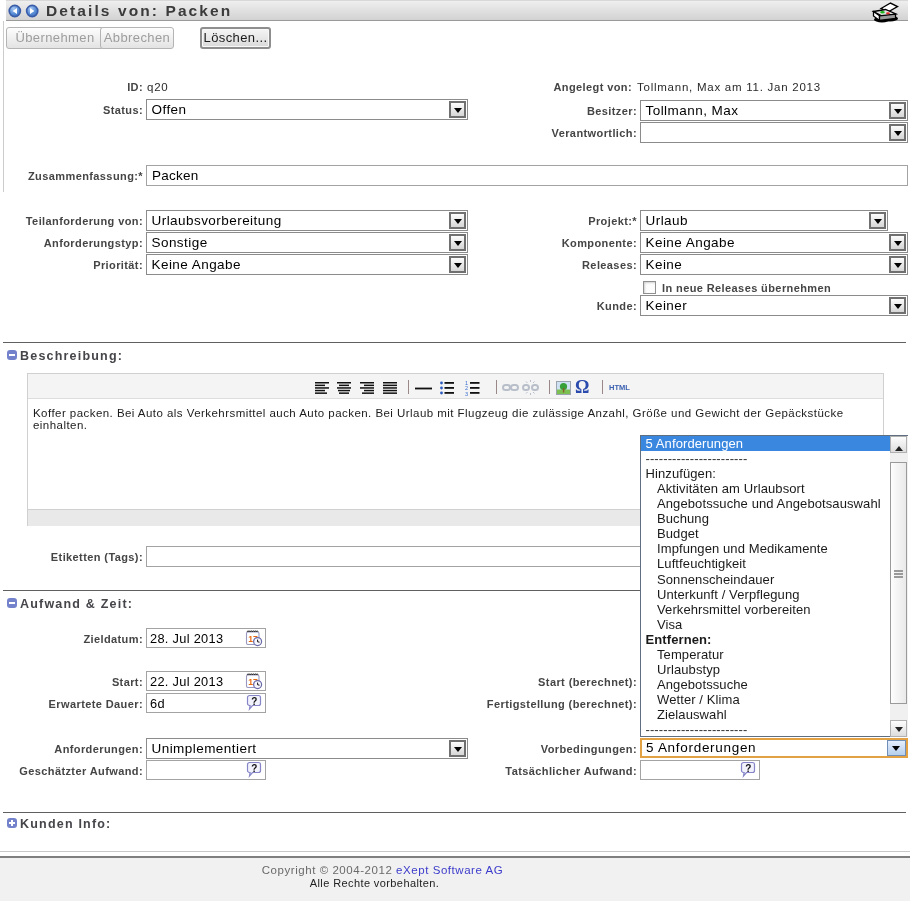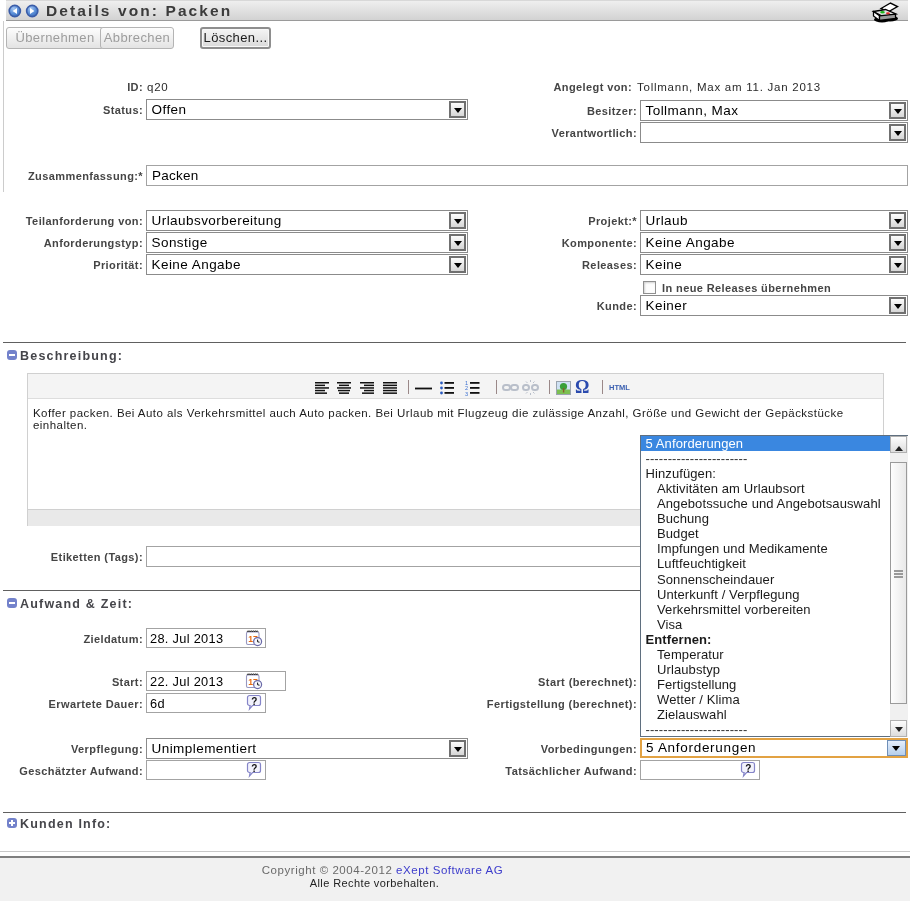--- a/index.html
+++ b/index.html
@@ -96,21 +96,21 @@
 
 <div class="lb" style="right:767px;top:170px">Zusammenfassung:*</div>
 <div class="inp" style="left:146px;top:165px;width:762px">Packen</div>
 
 <div class="lb" style="right:767px;top:215px">Teilanforderung von:</div>
 <div class="sel" style="left:146px;top:210px;width:322px">
     <span class="tx">Urlaubsvorbereitung</span>
     <span class="bt"></span>
   </div>
 <div class="lb" style="right:273px;top:215px">Projekt:*</div>
-<div class="sel" style="left:640px;top:210px;width:268px">
+<div class="sel" style="left:640px;top:210px;width:248px">
     <span class="tx">Urlaub</span>
     <span class="bt"></span>
   </div>
 
 <div class="lb" style="right:767px;top:237px">Anforderungstyp:</div>
 <div class="sel" style="left:146px;top:232px;width:322px">
     <span class="tx">Sonstige</span>
     <span class="bt"></span>
   </div>
 <div class="lb" style="right:273px;top:237px">Komponente:</div>
@@ -235,39 +235,39 @@
 <div class="inp dt" style="left:146px;top:628px;width:120px;height:20px">28. Jul 2013</div>
 <svg class="abs cal" style="left:245px;top:629px" width="18" height="18" viewBox="0 0 18 18">
   <rect x="1.5" y="3" width="12.5" height="12.5" rx="1.5" fill="#fff" stroke="#9797c0" stroke-width="1.1"></rect>
   <path d="M2.2 3 a0.9 1.1 0 0 1 1.8 0 a0.9 1.1 0 0 1 1.8 0 a0.9 1.1 0 0 1 1.8 0 a0.9 1.1 0 0 1 1.8 0 a0.9 1.1 0 0 1 1.8 0 a0.9 1.1 0 0 1 1.8 0" fill="none" stroke="#222" stroke-width="0.9"></path>
   <text x="3.2" y="12.8" font-size="8.5" font-weight="bold" fill="#e86a10" font-family="Liberation Sans">17</text>
   <circle cx="12.6" cy="12.6" r="4" fill="#f6f6fc" stroke="#6a6aa8" stroke-width="1.2"></circle>
   <path d="M12.6 10.6 l0 2.2 l1.9 0.4" fill="none" stroke="#111" stroke-width="1"></path>
 </svg>
 
 <div class="lb" style="right:767px;top:676px">Start:</div>
-<div class="inp dt" style="left:146px;top:671px;width:140px;height:20px">22. Jul 2013</div>
+<div class="inp dt" style="left:146px;top:671px;width:120px;height:20px">22. Jul 2013</div>
 <svg class="abs cal" style="left:245px;top:672px" width="18" height="18" viewBox="0 0 18 18">
   <rect x="1.5" y="3" width="12.5" height="12.5" rx="1.5" fill="#fff" stroke="#9797c0" stroke-width="1.1"></rect>
   <path d="M2.2 3 a0.9 1.1 0 0 1 1.8 0 a0.9 1.1 0 0 1 1.8 0 a0.9 1.1 0 0 1 1.8 0 a0.9 1.1 0 0 1 1.8 0 a0.9 1.1 0 0 1 1.8 0 a0.9 1.1 0 0 1 1.8 0" fill="none" stroke="#222" stroke-width="0.9"></path>
   <text x="3.2" y="12.8" font-size="8.5" font-weight="bold" fill="#e86a10" font-family="Liberation Sans">17</text>
   <circle cx="12.6" cy="12.6" r="4" fill="#f6f6fc" stroke="#6a6aa8" stroke-width="1.2"></circle>
   <path d="M12.6 10.6 l0 2.2 l1.9 0.4" fill="none" stroke="#111" stroke-width="1"></path>
 </svg>
 <div class="lb" style="right:273px;top:676px">Start (berechnet):</div>
 
 <div class="lb" style="right:767px;top:698px">Erwartete Dauer:</div>
 <div class="inp dt" style="left:146px;top:693px;width:120px;height:20px">6d</div>
 <svg class="abs" style="left:246px;top:694px" width="17" height="18" viewBox="0 0 17 18">
   <path d="M3.5 1.5 h9 a2 2 0 0 1 2 2 v6 a2 2 0 0 1 -2 2 h-6 l-3 3.5 l0.6 -3.5 h-0.6 a2 2 0 0 1 -2 -2 v-6 a2 2 0 0 1 2 -2 z" fill="#f2f2fc" stroke="#8585c8" stroke-width="1.2"></path>
   <text x="5.2" y="10.5" font-size="10" font-weight="bold" fill="#111" font-family="Liberation Sans">?</text>
 </svg>
 <div class="lb" style="right:273px;top:698px">Fertigstellung (berechnet):</div>
 
-<div class="lb" style="right:767px;top:743px">Verpflegung:</div>
+<div class="lb" style="right:767px;top:743px">Anforderungen:</div>
 <div class="sel" style="left:146px;top:738px;width:322px">
     <span class="tx">Unimplementiert</span>
     <span class="bt"></span>
   </div>
 <div class="lb" style="right:273px;top:743px">Vorbedingungen:</div>
 
 <div class="lb" style="right:767px;top:765px">Geschätzter Aufwand:</div>
 <div class="inp" style="left:146px;top:760px;width:120px;height:20px"></div>
 <svg class="abs" style="left:246px;top:761px" width="17" height="18" viewBox="0 0 17 18">
   <path d="M3.5 1.5 h9 a2 2 0 0 1 2 2 v6 a2 2 0 0 1 -2 2 h-6 l-3 3.5 l0.6 -3.5 h-0.6 a2 2 0 0 1 -2 -2 v-6 a2 2 0 0 1 2 -2 z" fill="#f2f2fc" stroke="#8585c8" stroke-width="1.2"></path>
@@ -301,21 +301,21 @@
 <div style="padding-left:16px">Budget</div>
 <div style="padding-left:16px">Impfungen und Medikamente</div>
 <div style="padding-left:16px">Luftfeuchtigkeit</div>
 <div style="padding-left:16px">Sonnenscheindauer</div>
 <div style="padding-left:16px">Unterkunft / Verpflegung</div>
 <div style="padding-left:16px">Verkehrsmittel vorbereiten</div>
 <div style="padding-left:16px">Visa</div>
 <div style="padding-left:4.5px;font-weight:bold">Entfernen:</div>
 <div style="padding-left:16px">Temperatur</div>
 <div style="padding-left:16px">Urlaubstyp</div>
-<div style="padding-left:16px">Fertigstellung</div>
+<div style="padding-left:16px">Angebotssuche</div>
 <div style="padding-left:16px">Wetter / Klima</div>
 <div style="padding-left:16px">Zielauswahl</div>
 <div style="padding-left:4.5px;color:#333">-----------------------</div>
 </div>
 
 <div class="abs" style="left:890px;top:435.5px;width:18px;height:301px;background:#f0f0f0"></div>
 <div class="abs" style="left:890px;top:435.5px;width:17px;height:17px;border:1px solid #b0b0b0;background:linear-gradient(#fdfdfd,#ddd)">
   <span style="position:absolute;left:3.5px;top:5px;width:0;height:0;border:4px solid transparent;border-bottom:5px solid #222"></span>
 </div>
 <div class="abs" style="left:890px;top:719.5px;width:17px;height:17px;border:1px solid #b0b0b0;background:linear-gradient(#fdfdfd,#ddd)">

